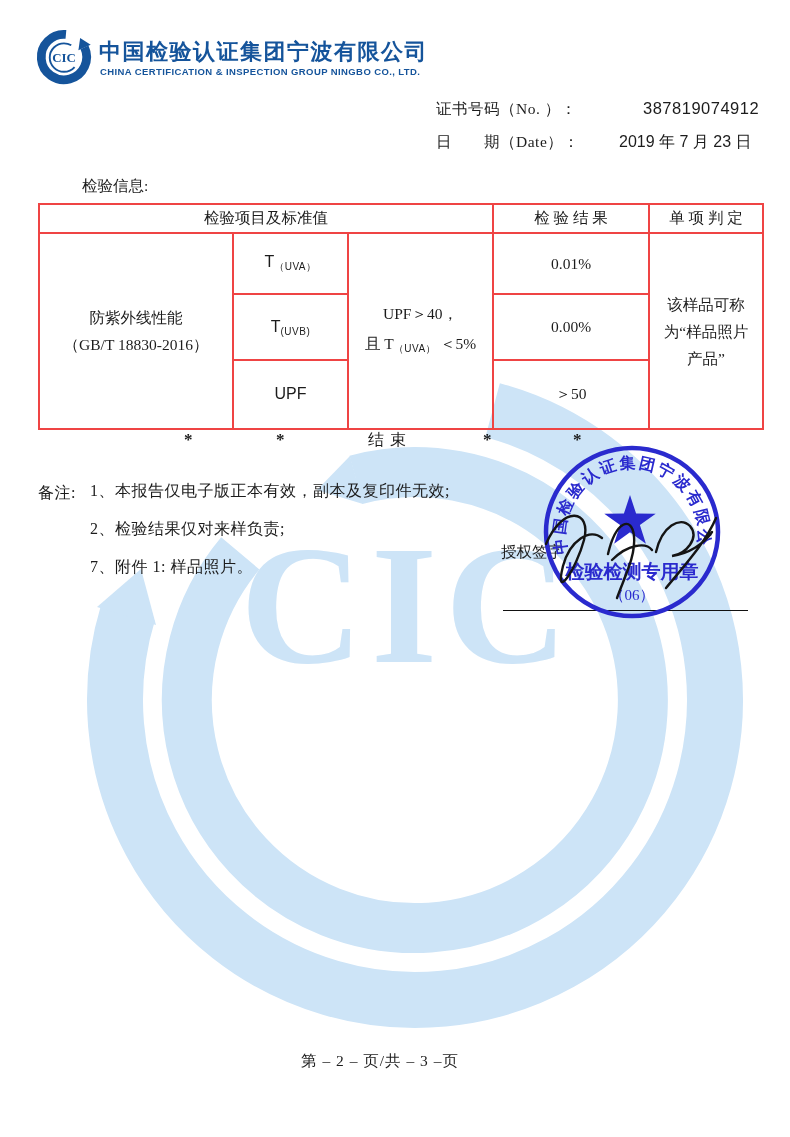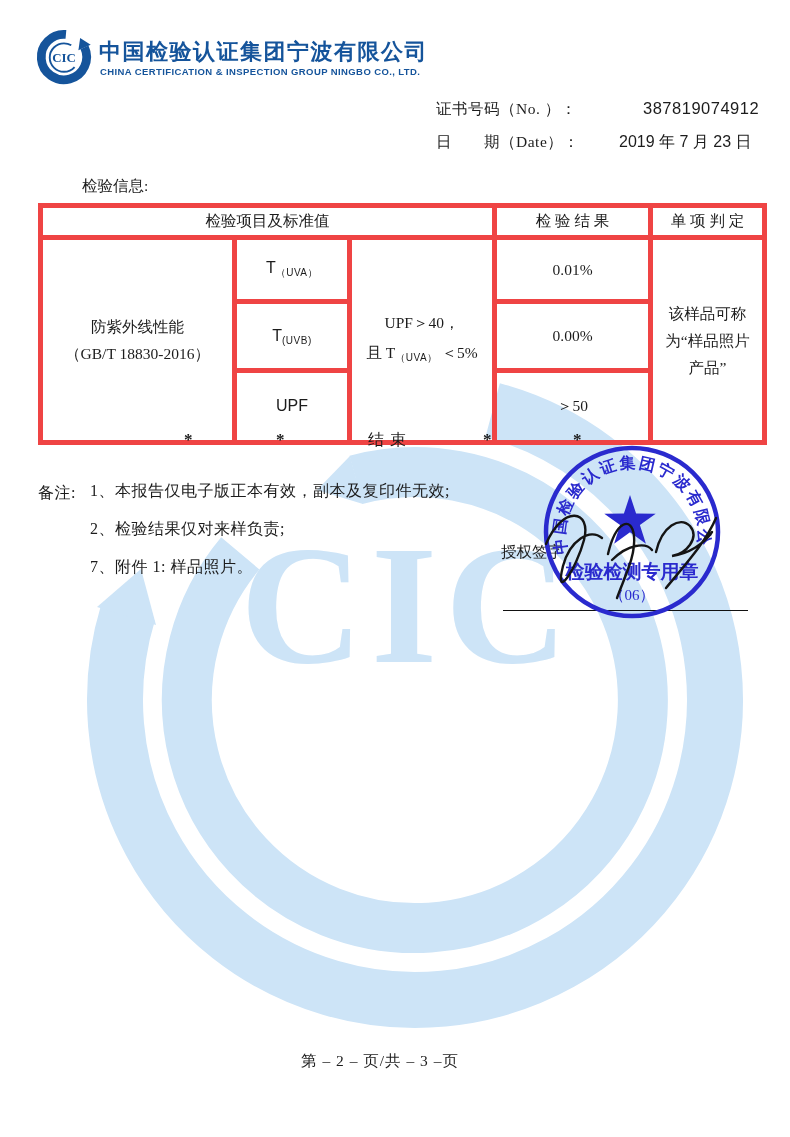--- a/index.html
+++ b/index.html
@@ -16,21 +16,21 @@
               letter-spacing:0.4px;z-index:1;font-family:"Liberation Sans",sans-serif;}
   .meta-label{font-size:15.5px;letter-spacing:0.5px;z-index:1;}
   .meta-value{font-size:16.5px;font-family:"Liberation Sans","DejaVu Sans",sans-serif;z-index:1;}
   #cert-label{left:436px;top:99px;}
   #cert-value{left:634px;top:99px;letter-spacing:0.5px;margin-left:9px;}
   #date-label{left:436px;top:132px;}
   #date-value{left:619px;top:132px;font-family:"Liberation Sans",sans-serif;font-size:16px;}
   
   #section-title{left:38px;top:176px;font-size:15.5px;font-weight:normal;z-index:1;margin-left:44px;}
   #report-table{left:38px;top:203px;z-index:1;border-collapse:collapse;table-layout:fixed;width:724px;}
-  #report-table td{border:5px solid #ef4444;text-align:center;vertical-align:middle;
+  #report-table td{border:2px solid #ef4444;text-align:center;vertical-align:middle;
                    font-size:15.5px;padding:0 4px;background:transparent;}
   #report-table tr.hrow td{height:27px;font-size:15.5px;}
   tr.r1 td{height:59px;} tr.r2 td{height:64px;} tr.r3 td{height:67px;}
   .num{font-family:Liberation Serif, serif;font-size:15.5px;}
   .param-main{font-family:"Liberation Sans",sans-serif;font-size:16px;}
   .param-sub{font-family:"Liberation Sans",sans-serif;font-size:10px;vertical-align:-3px;letter-spacing:0.5px;}
   .std-cell{line-height:30px;}
   .item-cell{line-height:27px;}
   .judge-cell{line-height:27px;}
   

